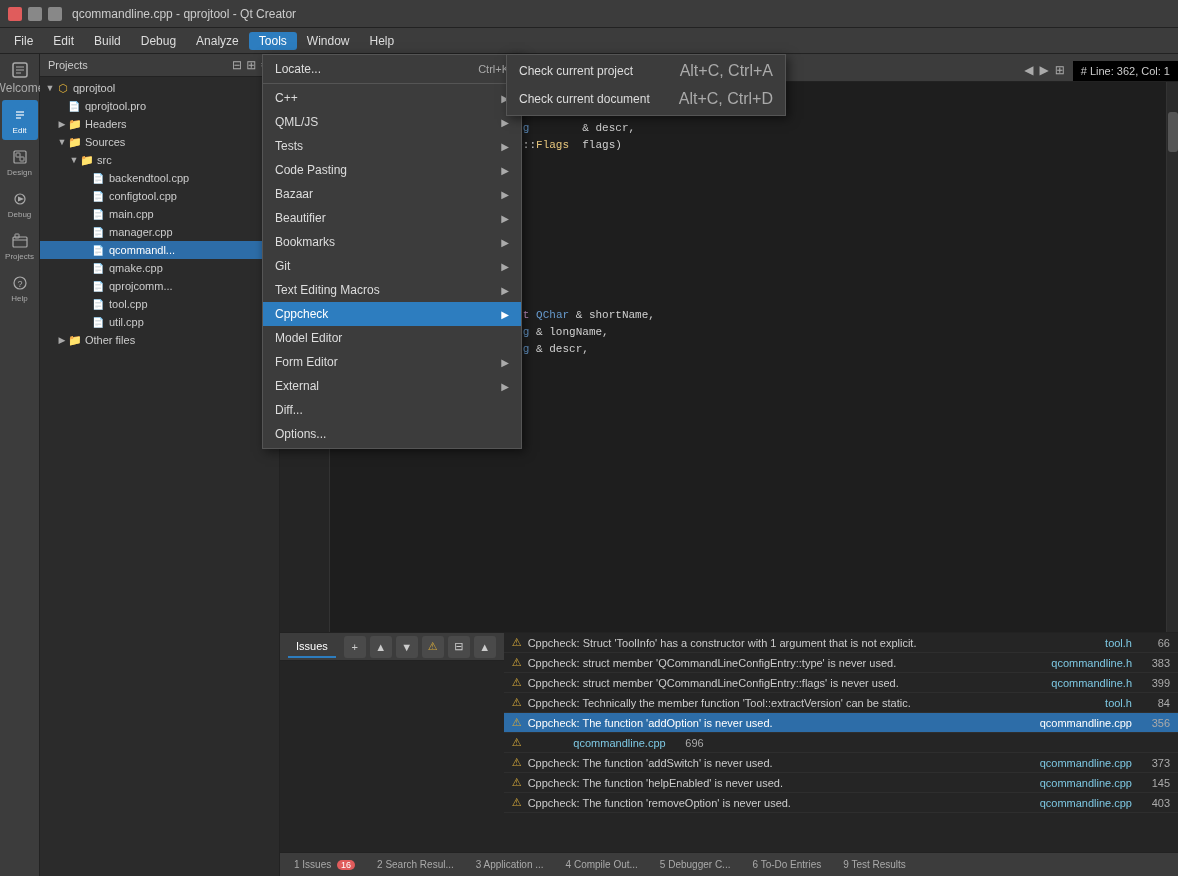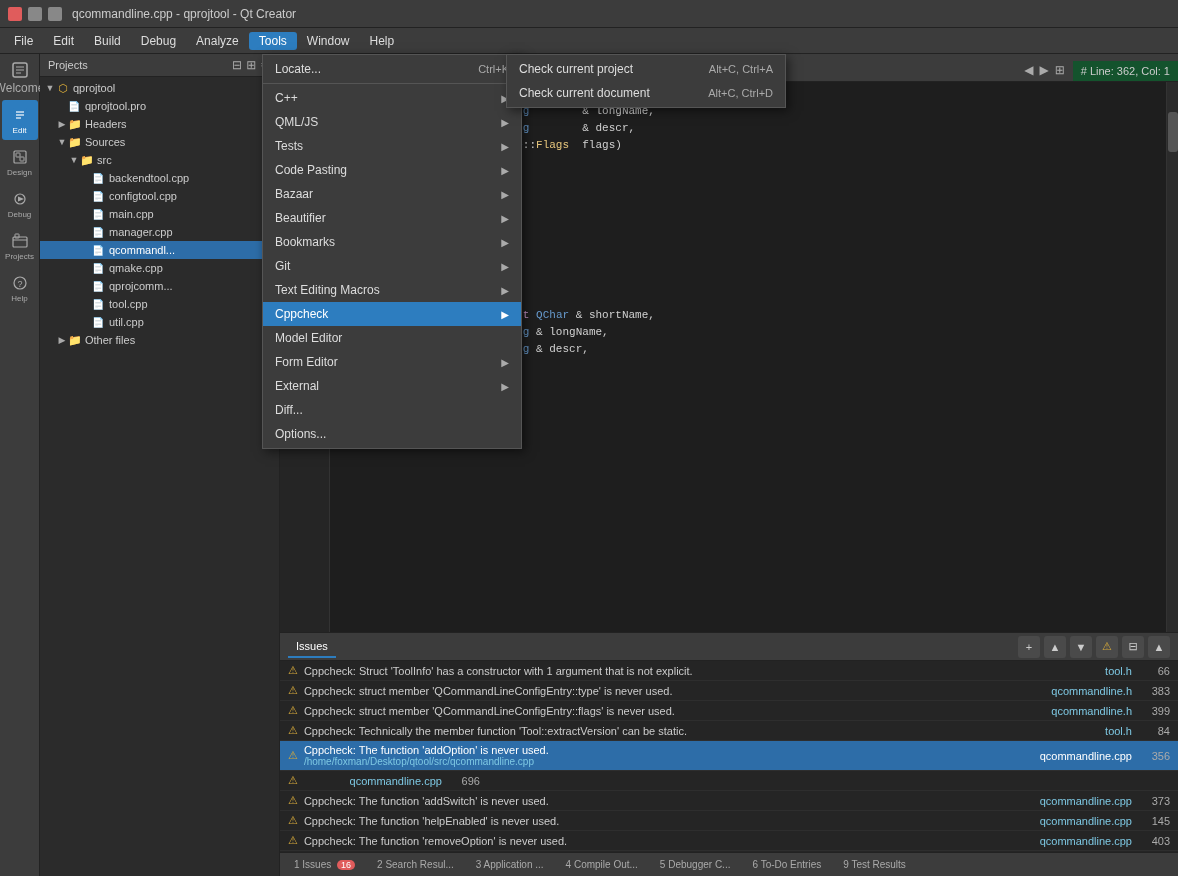--- a/index.html
+++ b/index.html
@@ -224,21 +224,21 @@
     .fn { color: #6699cc; }
     .type { color: #6699cc; }
     .cls { color: #e8c77d; }
 
     
     #issues-panel {
       height: 220px;
       background: #252525;
       border-top: 1px solid #222;
       display: flex;
-      flex-direction: column;
+      flex-direction: row;
     }
     #issues-header {
       height: 28px;
       background: #3c3c3c;
       display: flex;
       align-items: center;
       padding: 0 8px;
       gap: 8px;
       border-bottom: 1px solid #222;
     }
@@ -326,21 +326,21 @@
     .sub-item {
       display: flex;
       align-items: center;
       justify-content: space-between;
       padding: 5px 12px;
       cursor: pointer;
       font-size: 12px;
       color: #ddd;
     }
     .sub-item .sub-label { flex: 1; }
-    .sub-item .sub-shortcut { color: #aaa; font-size: 11px; }
+    .sub-item .sub-shortcut { color: #aaa; font-size: 16px; }
 
     
     ::-webkit-scrollbar { width: 8px; height: 8px; }
     ::-webkit-scrollbar-track { background: #2b2b2b; }
     ::-webkit-scrollbar-thumb { background: #555; border-radius: 4px; }
 
     .right-scroll {
       width: 12px;
       background: #2b2b2b;
       border-left: 1px solid #333;
@@ -587,21 +587,21 @@
       <div class="editor-tab active">
         <span style="color:#cc99cd;">◇</span>
         <span>QCommandLine::addOption(const QChar &amp;, const ... ◇</span>
       </div>
       <div style="flex:1; background:#3c3c3c;"></div>
       <div style="padding:4px 8px;background:#3c3c3c;display:flex;align-items:center;gap:6px;">
         <span style="color:#aaa;cursor:pointer;font-size:12px;">◀</span>
         <span style="color:#aaa;cursor:pointer;font-size:12px;">▶</span>
         <span style="color:#aaa;cursor:pointer;font-size:12px;">⊞</span>
       </div>
-      <div style="padding:4px 8px;background:#14532d;display:flex;align-items:center;">
+      <div style="padding:4px 8px;background:#000000;display:flex;align-items:center;">
         <span style="color:#ccc;font-size:11px;"># Line: 362, Col: 1</span>
       </div>
     </div>
 
     <div id="code-area">
       <div id="code-content">
         <div id="line-numbers">
 
           <div class="line-num" style="color:#7ec8e3;font-size:10px;padding-right:6px;">:addOption(const QChar &amp;, const ...</div>
           <div class="line-num">&nbsp;</div>
@@ -703,21 +703,20 @@
         <div class="issue-row">
           <span class="issue-warn">⚠</span>
           <span class="issue-msg">Cppcheck: Technically the member function 'Tool::extractVersion' can be static.</span>
           <span class="issue-file">tool.h</span>
           <span class="issue-line">84</span>
         </div>
         <div class="issue-row selected">
           <span class="issue-warn">⚠</span>
           <span class="issue-msg" style="flex:1;">
             <div>Cppcheck: The function 'addOption' is never used.</div>
-            <div style="font-size:10px;color:#7ec8e3;">/home/foxman/Desktop/qtool/src/qcommandline.cpp</div>
           </span>
           <span class="issue-file">qcommandline.cpp</span>
           <span class="issue-line">356</span>
         </div>
         <div class="issue-row">
           <span class="issue-warn">⚠</span>
           <span class="issue-file">qcommandline.cpp</span>
           <span class="issue-line">696</span>
         </div>
         <div class="issue-row">

